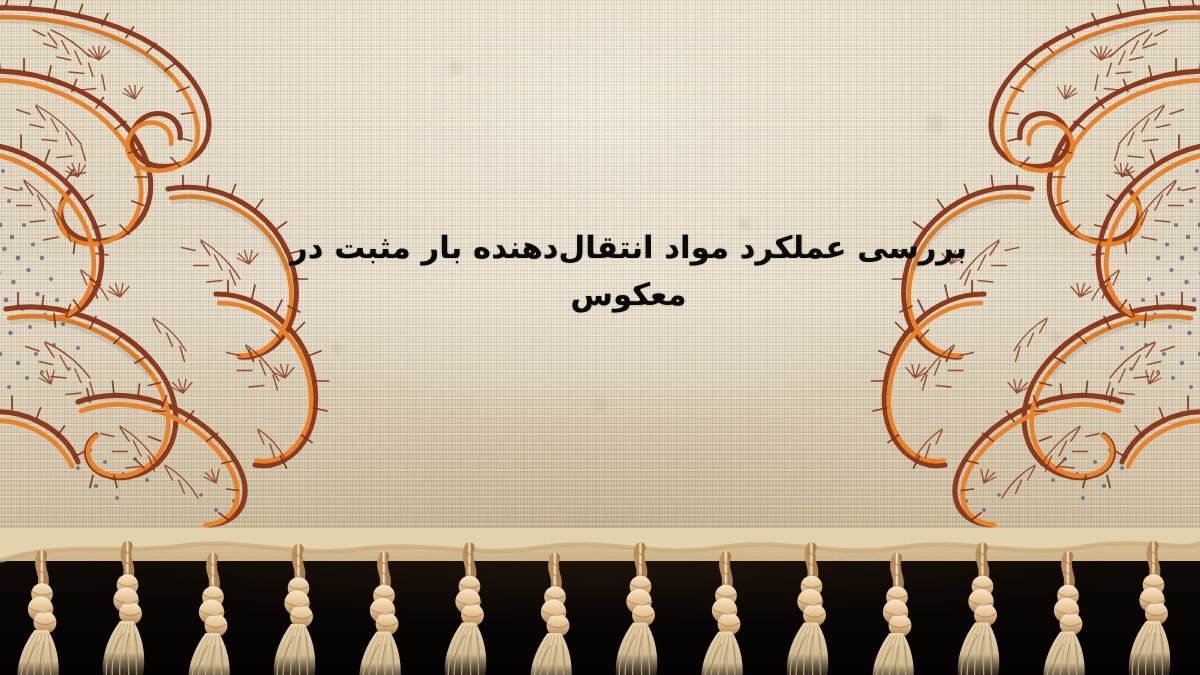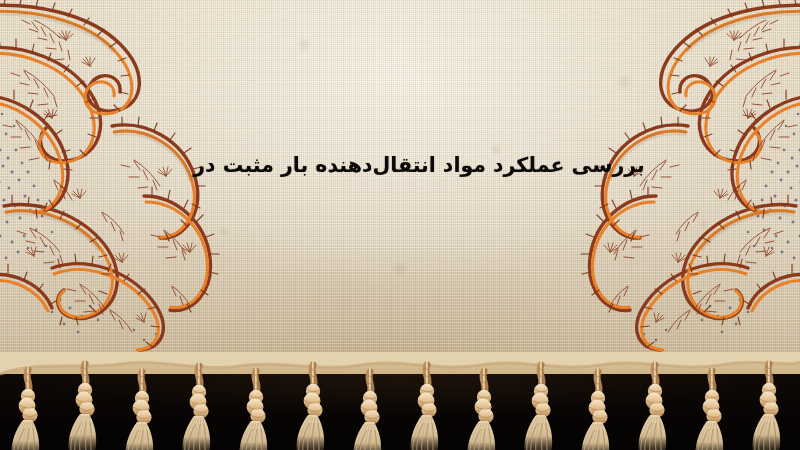--- a/index.html
+++ b/index.html
@@ -392,20 +392,21 @@
     </g>
     <g fill="none" stroke="#000" opacity=".07" stroke-width="5">
       <path d="M-10 14 C 38 10, 92 22, 120 52"></path>
       <path d="M12 214 C 44 208, 84 222, 106 250"></path>
       <path d="M120 134 C 152 128, 186 148, 197 180"></path>
     </g>
   </svg>
 
   <div class="title-block">
     <span class="title-line">بررسی عملکرد مواد انتقال‌دهنده بار مثبت در</span>
+    <span class="title-line">معکوس</span>
   </div>
 
   <div class="dark-bg"></div>
 
   <svg class="fringe" viewBox="0 0 800 98">
     <defs>
       <linearGradient id="cord" x1="0" y1="0" x2="1" y2="0">
         <stop offset="0" stop-color="#b98d5c"></stop>
         <stop offset=".35" stop-color="#f3e0c0"></stop>
         <stop offset=".7" stop-color="#dcb886"></stop>

